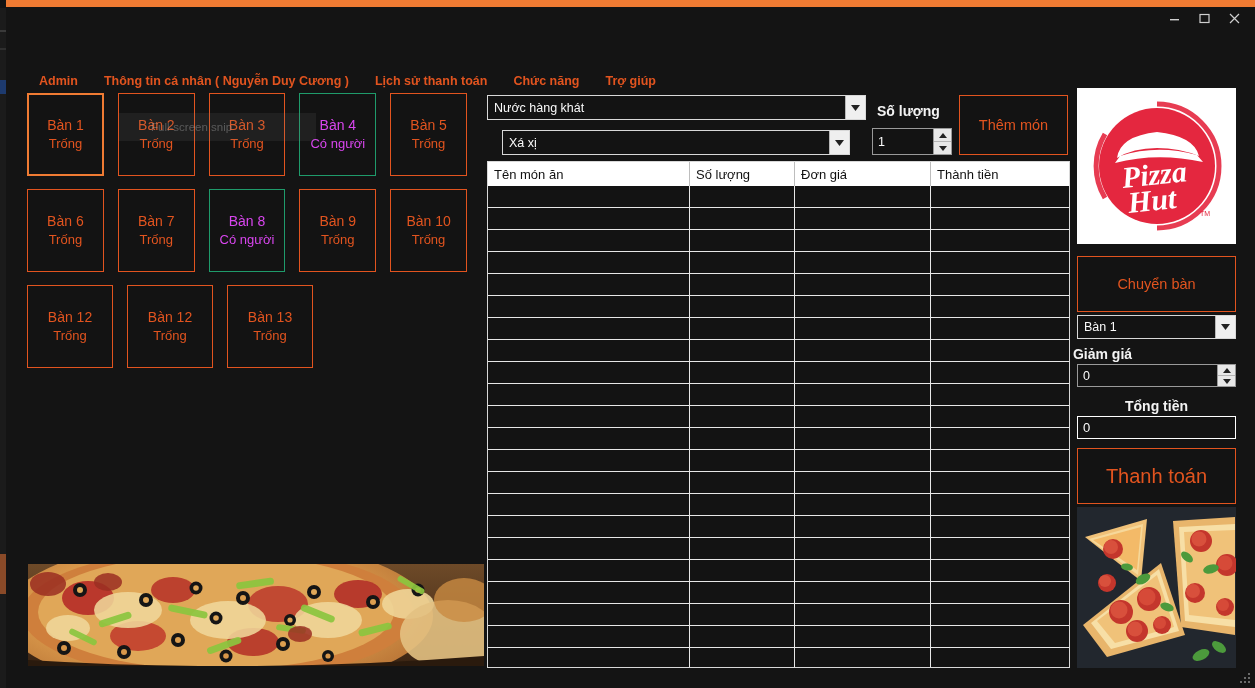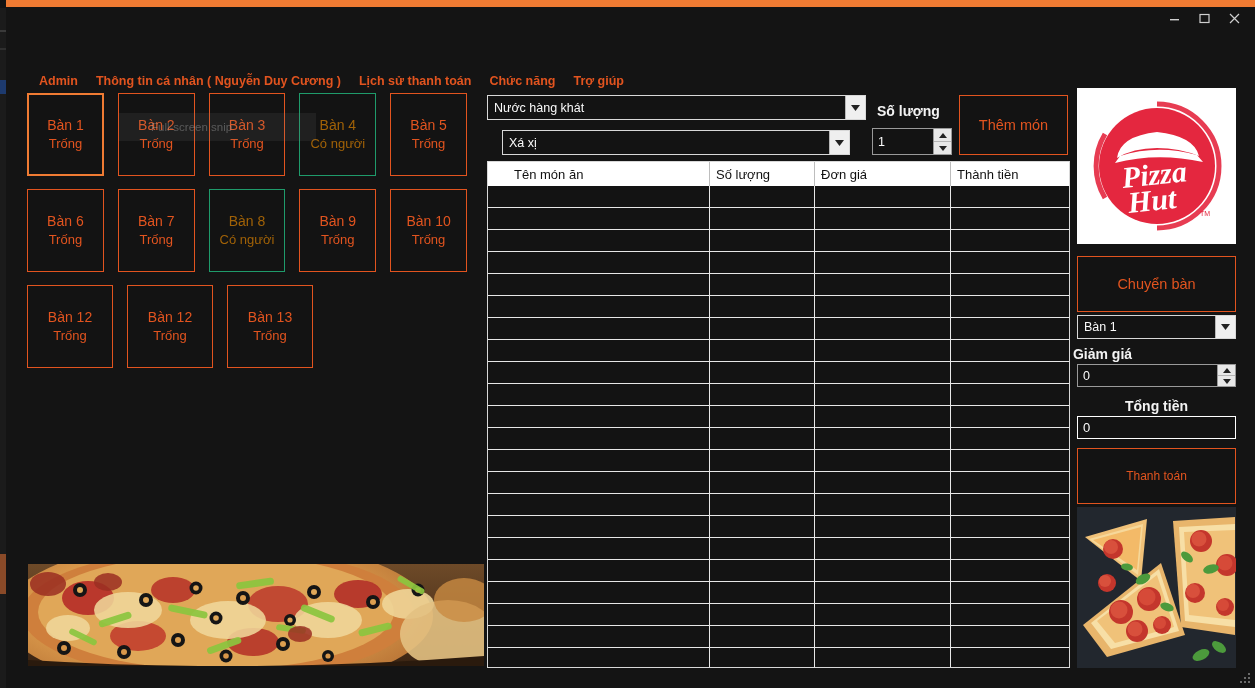--- a/index.html
+++ b/index.html
@@ -60,21 +60,21 @@
     position: absolute; left: 18px; top: 22px;
     font-size: 24px; color: #e9e9e9; font-weight: 400;
     letter-spacing: 0.2px;
     white-space: nowrap;
   }
 
   
   .menubar {
     position: absolute; left: 28px; top: 72px;
     height: 18px;
-    display: flex; align-items: center; gap: 0;
+    display: flex; align-items: center; gap: 8px;
     white-space: nowrap;
   }
   .menuitem {
     color: #e2541f;
     font-size: 12.5px;
     font-weight: bold;
     padding: 0 9px;
     line-height: 18px;
   }
   .menuitem:first-child { padding-left: 5px; }
@@ -89,21 +89,21 @@
     width: 86px; height: 83px;
     border: 1px solid #e2541f;
     background: #131313;
     display: flex; flex-direction: column;
     align-items: center; justify-content: center;
     color: #e2541f;
     font-size: 14px;
     line-height: 1.35;
   }
   .tbtn.selected { border: 2px solid #f07b33; }
-  .tbtn.occupied { border: 1px solid #1f9b6b; color: #a16207; }
+  .tbtn.occupied { border: 1px solid #1f9b6b; color: #d946ef; }
   .tbtn .l2 { font-size: 13px; }
 
   
   .snip-ghost {
     position: absolute; left: 113px; top: 113px;
     width: 197px; height: 28px;
     background: rgba(120,120,120,0.13);
     color: rgba(170,170,170,0.42);
     font-size: 11.5px;
     display: flex; align-items: center;
@@ -207,21 +207,21 @@
   .ot-head .th:last-child { border-right: none; }
   .ot-body { background: #131313; }
   .ot-row { display: flex; height: 22px; border-bottom: 1px solid #e7e7e7; }
   .ot-row .td {
     border-right: 1px solid #e7e7e7;
     color: #f0f0f0; font-size: 12.5px;
     display: flex; align-items: center; padding-left: 6px;
     overflow: hidden; white-space: nowrap;
   }
   .ot-row .td:last-child { border-right: none; }
-  .c0 { width: 202px; margin-left: 20px; } .c1 { width: 105px; }
+  .c0 { width: 202px; } .c1 { width: 105px; }
   .c2 { width: 136px; } .c3 { flex: 1; }
 
   
   .logo-box {
     position: absolute; left: 1071px; top: 88px;
     width: 159px; height: 156px;
     background: #ffffff;
     display: flex; align-items: center; justify-content: center;
     overflow: hidden;
   }
@@ -237,21 +237,21 @@
   #label-tong-tien { left: 1071px; top: 398px; }
   #discount-spinner { left: 1071px; top: 364px; width: 159px; height: 23px; }
   .textbox {
     position: absolute;
     background: #131313;
     border: 1px solid #ffffff;
     color: #fafafa; font-size: 13px;
     display: flex; align-items: center; padding-left: 5px;
   }
   #total-field { left: 1071px; top: 416px; width: 159px; height: 23px; }
-  #btn-thanh-toan { left: 1071px; top: 448px; width: 159px; height: 56px; font-size: 12px; }
+  #btn-thanh-toan { left: 1071px; top: 448px; width: 159px; height: 56px; font-size: 20px; }
   .photo-box {
     position: absolute; left: 1071px; top: 507px;
     width: 159px; height: 161px;
     overflow: hidden; background: #1c2026;
   }
   .photo-box svg { display: block; }
 
   .resize-grip {
     position: absolute; right: 3px; bottom: 3px;
     width: 12px; height: 12px;

